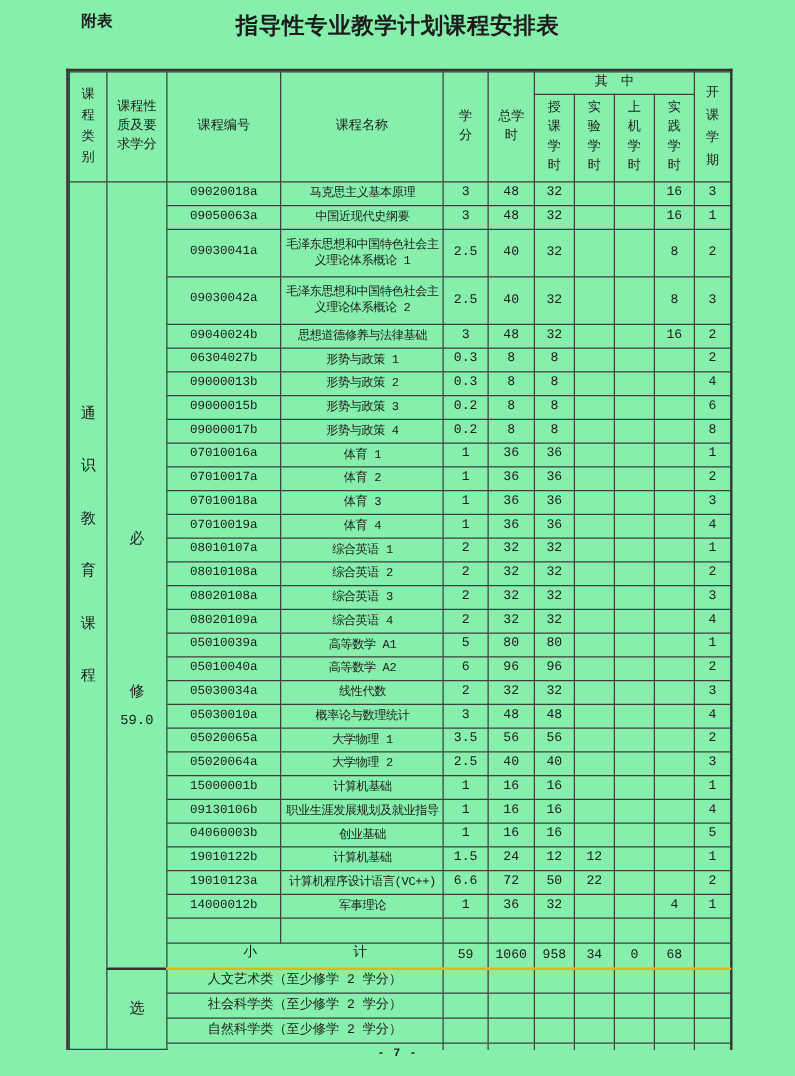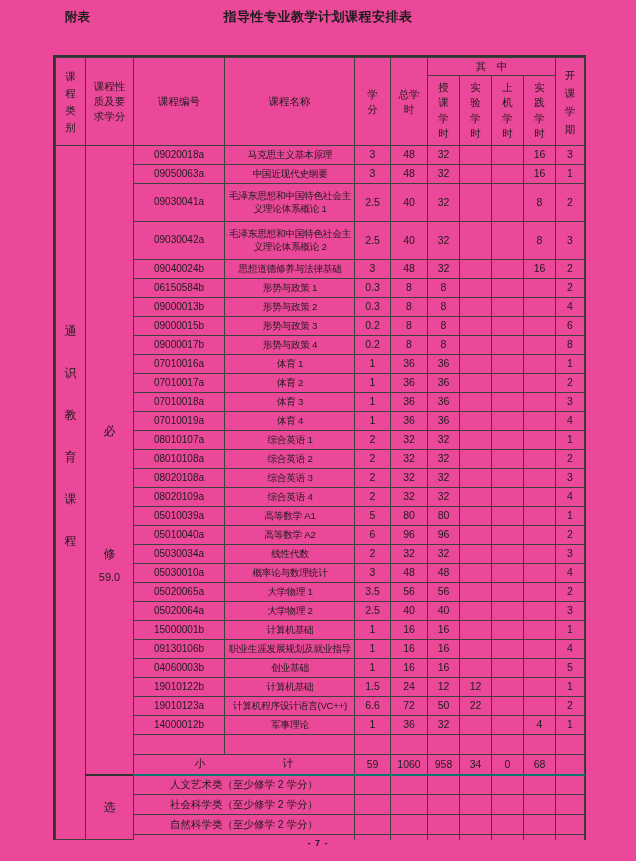--- a/index.html
+++ b/index.html
@@ -1,20 +1,20 @@
 <!DOCTYPE html>
 <html><head>
 <meta charset="utf-8">
 <style>
   html,body{margin:0;padding:0;background:#e8e8e8}
-  .page{position:relative;width:636px;height:861px;background:#ec4899;
-        font-family:Liberation Sans, sans-serif;color:#1c1c1c;overflow:hidden}
+  .page{position:relative;width:636px;height:861px;background:#86efac;
+        font-family:Liberation Mono, monospace;color:#1c1c1c;overflow:hidden}
   .hdr-fubiao{position:absolute;left:65px;top:9px;font-weight:bold;font-size:12.5px}
   .hdr-title{position:absolute;top:8px;left:50%;transform:translateX(-50%);
-             font-weight:bold;font-size:13px;letter-spacing:.5px;white-space:nowrap}
+             font-weight:bold;font-size:18px;letter-spacing:.5px;white-space:nowrap}
   .hdr-major{position:absolute;left:64px;top:34px;font-size:12px}
   .table-frame{position:absolute;left:53px;top:55px;width:533px;
                border:2px solid #333;border-bottom:none;box-sizing:border-box}
   table{border-collapse:collapse;table-layout:fixed;width:529px;data:0}
   td{border:1px solid #3f3f3f;padding:0;vertical-align:middle;text-align:center;
      font-size:10.5px;line-height:1.25;overflow:hidden}
   .pre{white-space:pre-line}
   tr.h1{height:18px}
   tr.h2{height:70px}
   .vh-cat{line-height:17px}
@@ -31,21 +31,21 @@
   td.code{font-size:10px}
   td.name{text-align:center;padding:0 2px 0 3px;font-size:9.7px;letter-spacing:-.3px;white-space:pre-line}
   td.num{font-size:10.5px}
   .cat-box{display:flex;flex-direction:column;align-items:center;gap:27px;
            transform:translateY(-56px);font-size:12px}
   .req-box{display:flex;flex-direction:column;align-items:center;
            transform:translateY(45px);font-size:12px}
   .req-xiu{margin-top:108px}
   .req-cr{margin-top:9px;font-size:11px}
   .sel-cell{font-size:12px;border-top:2px solid #333}
-  #row-subtotal td{border-bottom:2px solid #0f766e}
+  #row-subtotal td{border-bottom:2px solid #eab308}
   .sub-label{white-space:pre;font-size:11px}
   .el-label{font-size:10.5px}
   .row-elective.last td.nb{border-bottom:none}
   .row-cut td{border-bottom:none}
   .row-cut .cut-label{border-left:none;border-right:none}
   .pg-footer{position:absolute;top:838px;left:50%;transform:translateX(-50%);
              font-size:9px;font-weight:bold;letter-spacing:1px}
 </style>
 </head>
 <body>
@@ -178,21 +178,21 @@
             <td class="name">思想道德修养与法律基础</td>
             <td class="num">3</td>
             <td class="num">48</td>
             <td class="num">32</td>
             <td class="num"></td>
             <td class="num"></td>
             <td class="num">16</td>
             <td class="num">2</td>
           </tr>
           <tr class="row">
-            <td class="code">06150584b</td>
+            <td class="code">06304027b</td>
             <td class="name">形势与政策 1</td>
             <td class="num">0.3</td>
             <td class="num">8</td>
             <td class="num">8</td>
             <td class="num"></td>
             <td class="num"></td>
             <td class="num"></td>
             <td class="num">2</td>
           </tr>
           <tr class="row">

